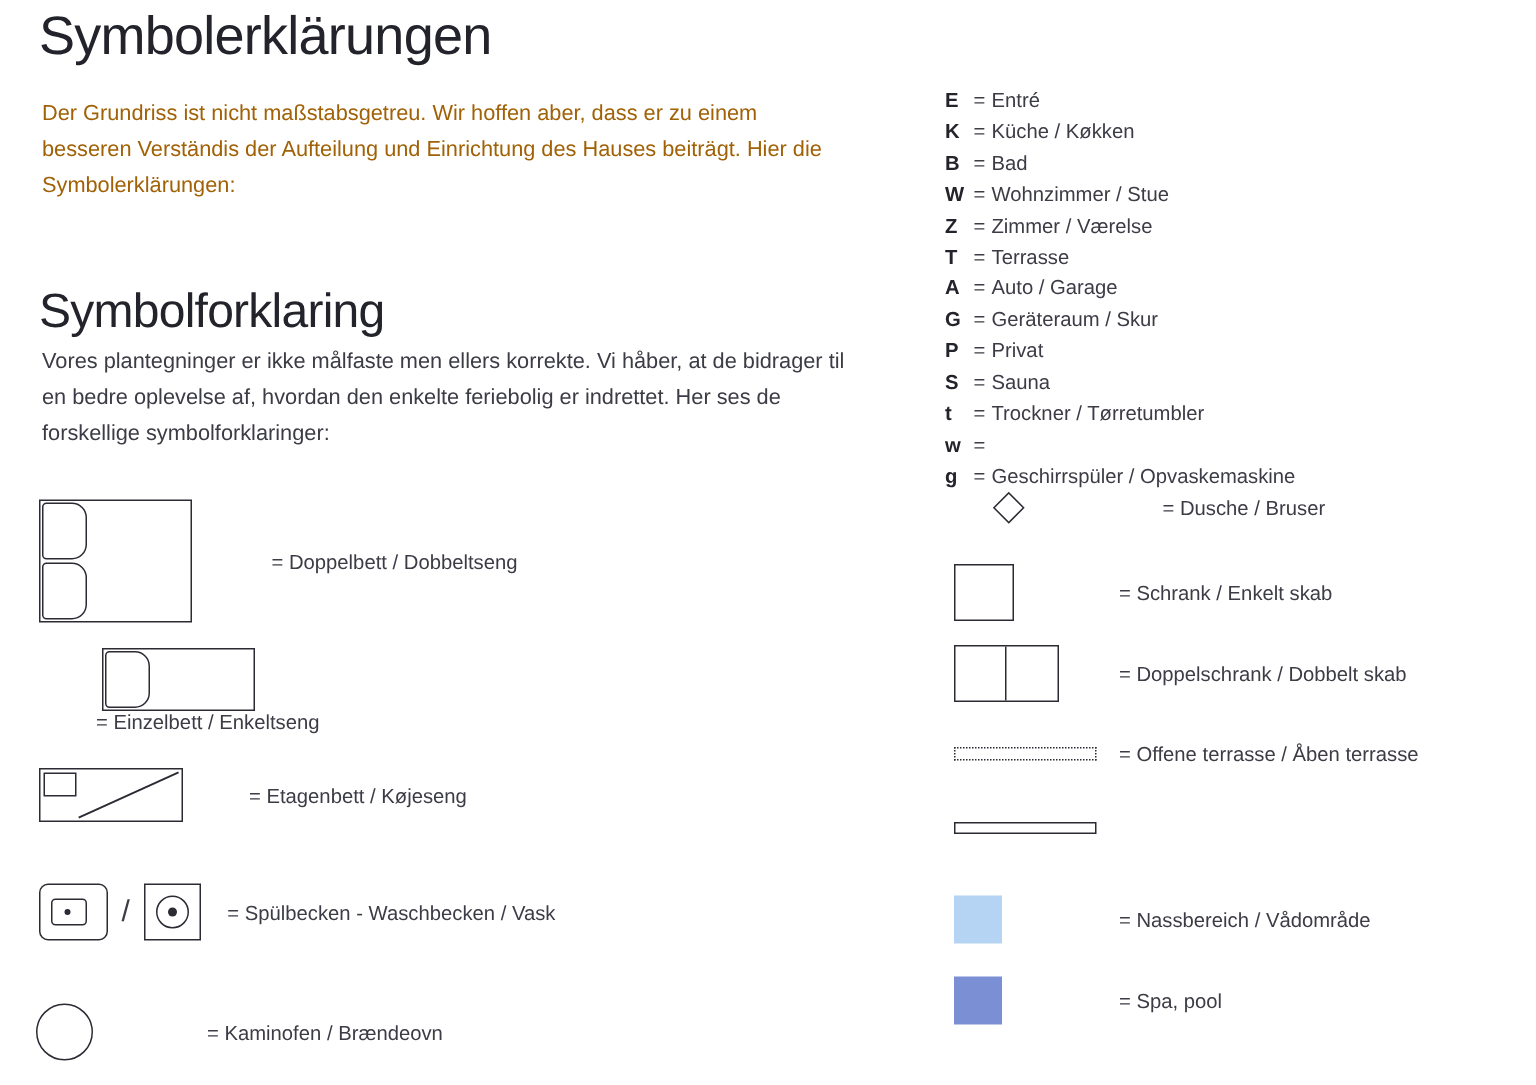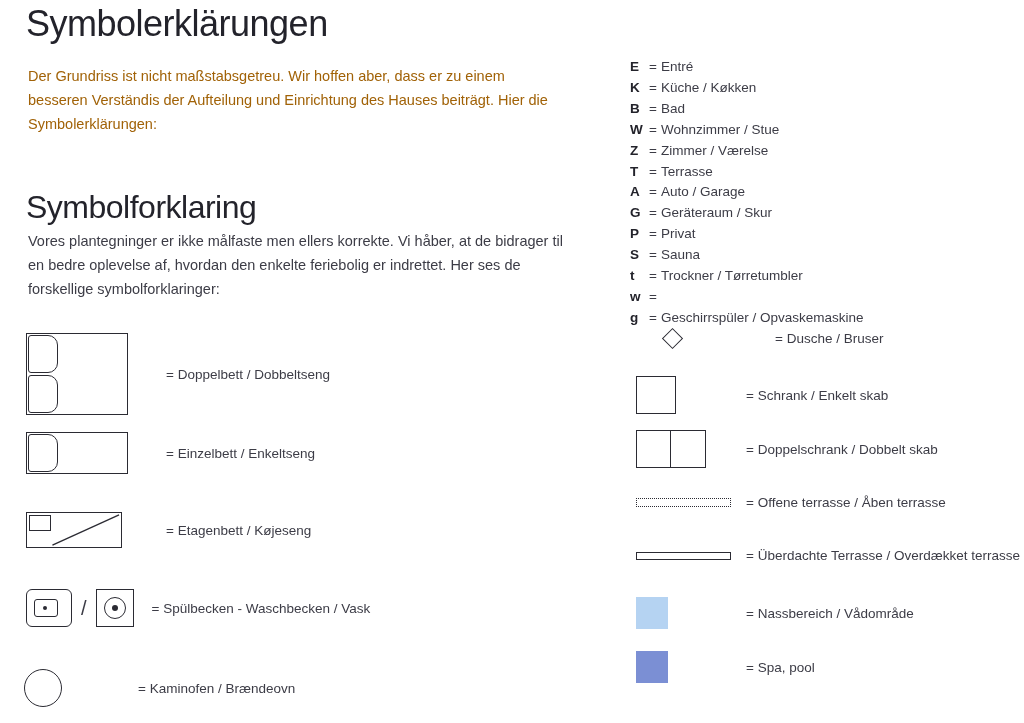--- a/index.html
+++ b/index.html
@@ -295,31 +295,31 @@
 </style>
 </head>
 <body>
 
 <h1 class="doc-title" id="title-de">Symbolerklärungen</h1>
 <div id="para-de">Der Grundriss ist nicht maßstabsgetreu. Wir hoffen aber, dass er zu einem besseren Verständis der Aufteilung und Einrichtung des Hauses beiträgt. Hier die Symbolerklärungen:</div>
 
 <h1 class="doc-title" id="title-dk">Symbolforklaring</h1>
 <div id="para-dk">Vores plantegninger er ikke målfaste men ellers korrekte. Vi håber, at de bidrager til en bedre oplevelse af, hvordan den enkelte feriebolig er indrettet. Her ses de forskellige symbolforklaringer:</div>
 
-<div class="sym-row" style="left:26px; top:333px;">
+<div class="sym-row" style="left:26px; top:333px;gap:15px;">
   <div class="sym-art">
     <div class="bed-double">
       <div class="pillow p1"></div>
       <div class="pillow p2"></div>
     </div>
   </div>
   <div class="sym-label" style="margin-left:38px;">= Doppelbett / Dobbeltseng</div>
 </div>
 
-<div class="sym-row" style="left:26px; top:432px;">
+<div class="sym-row" style="left:26px; top:432px;flex-direction:column;">
   <div class="sym-art">
     <div class="bed-single">
         <div class="pillow"></div>
       </div>
   </div>
   <div class="sym-label" style="margin-left:38px;">= Einzelbett / Enkeltseng</div>
 </div>
 
 <div class="sym-row" style="left:26px; top:512px;">
   <div class="sym-art">
@@ -450,21 +450,20 @@
   <div class="rsym-art">
       <div class="terr-open"></div>
     </div>
   <div class="rsym-label">= Offene terrasse / Åben terrasse</div>
 </div>
 
 <div class="rsym-row" style="left:636px; top:548px;">
   <div class="rsym-art">
       <div class="terr-cov"></div>
     </div>
-  <div class="rsym-label">= Überdachte Terrasse / Overdækket terrasse</div>
 </div>
 
 <div class="rsym-row" style="left:636px; top:597px;">
   <div class="rsym-art">
     <div class="swatch" id="swatch-wet" style="background: rgb(181, 211, 242);"></div>
   </div>
   <div class="rsym-label">= Nassbereich / Vådområde</div>
 </div>
 
 <div class="rsym-row" style="left:636px; top:651px;">

